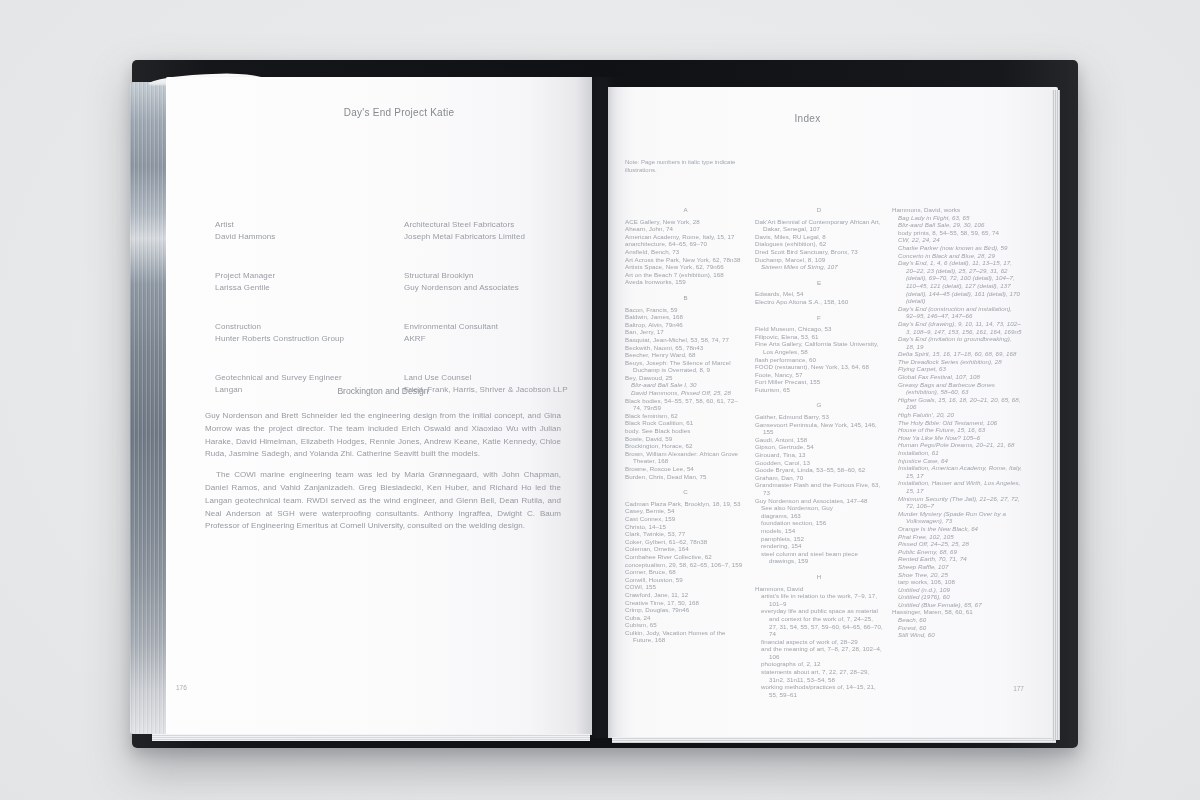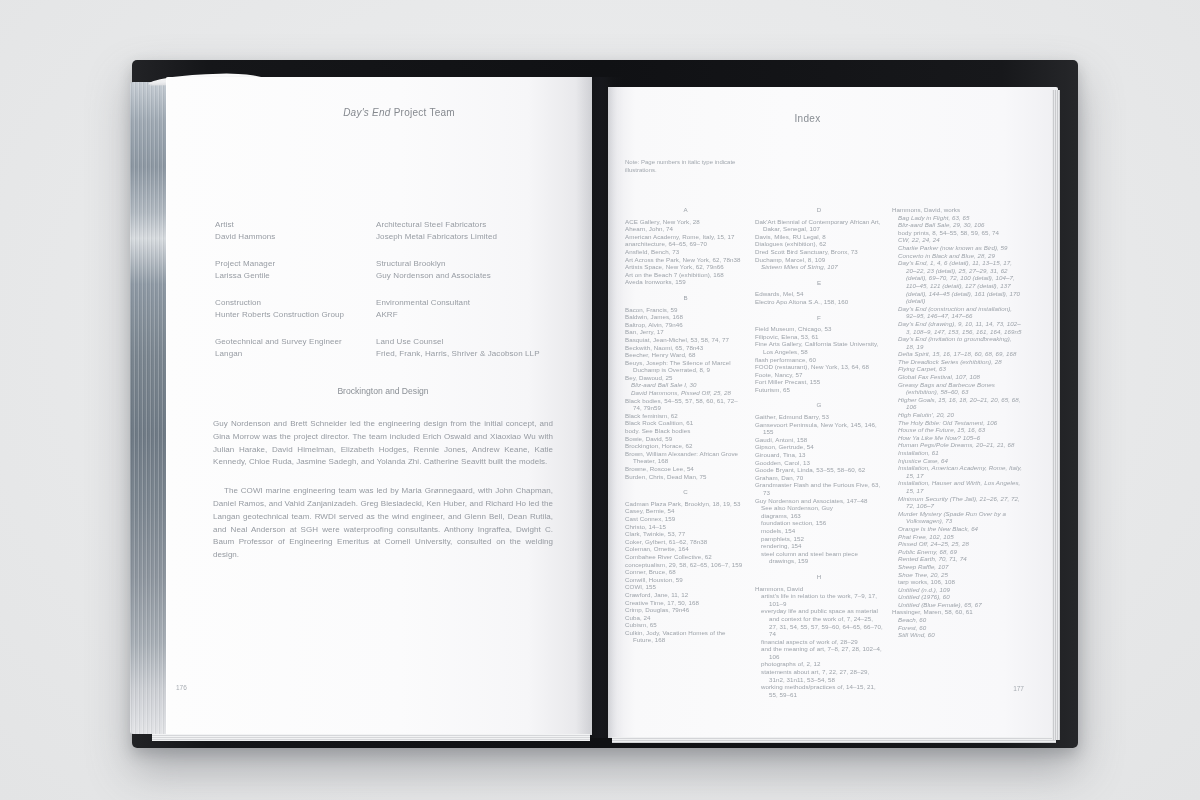--- a/index.html
+++ b/index.html
@@ -51,29 +51,29 @@
     border-radius:0 2px 2px 0;
     background:linear-gradient(to right,#dddee2 0%,#efeff2 2%,#f9f9fa 6%,#fbfbfc 40%,#f8f8fa 88%,#efeff2 100%);
   }
   .gutter{position:absolute;left:576px;top:77px;width:48px;height:661px;pointer-events:none;
     background:linear-gradient(to right,
       rgba(70,72,82,0) 0%,rgba(70,72,82,.07) 35%,rgba(45,47,58,.22) 52%,
       rgba(70,72,82,.10) 62%,rgba(70,72,82,.03) 78%,rgba(70,72,82,0) 100%);}
   
   .lp-title{position:absolute;top:30px;left:40px;right:0;text-align:center;
     font-size:10px;color:#85898f;letter-spacing:.25px;}
-  .lp-title .it{font-style:italic;}
+  .lp-title .it{}
   .credits{position:absolute;top:142px;left:49px;right:16px;
     display:grid;grid-template-columns:161px 1fr;row-gap:16px;
-    font-size:8px;line-height:11.5px;color:#979ca3;letter-spacing:.1px;}
+    font-size:8px;line-height:11.5px;color:#979ca3;letter-spacing:.1px;gap:28px;}
   .eng-head{position:absolute;top:309px;left:31px;width:372px;text-align:center;
     font-size:8.6px;color:#8b9096;}
   .paras{position:absolute;top:325px;left:31px;width:372px;
     font-size:8px;line-height:12.8px;text-align:justify;color:#959aa1;letter-spacing:.05px;}
-  .paras p{margin:16px;}
+  .paras p{margin:8px;}
   .paras p + p{text-indent:11px;}
   .pagenum{position:absolute;font-size:6.5px;color:#a7acb2;}
   .pn-left{left:10px;bottom:44px;}
   .pn-right{right:34px;bottom:46px;}
   
   .rp-title{position:absolute;top:26px;left:7px;right:58px;text-align:center;
     font-size:10px;color:#888d93;letter-spacing:.3px;}
   .note{position:absolute;top:72px;left:17px;width:116px;
     font-size:6px;line-height:7.6px;color:#a2a8af;}
   .idx{position:absolute;top:119px;left:17px;display:flex;gap:9px;}
@@ -90,21 +90,21 @@
 </head>
 <body>
 
 <div class="scene">
   <div class="cover"></div>
   <div class="fore-edge"></div>
   <div class="curl1"></div>
   <div class="curl2"></div>
 
   <div class="page left">
-    <div class="lp-title"><span class="it">Day's End</span><span> Project Team</span></div>
+    <div class="lp-title"><span class="it">Day's End</span><span> Project Katie</span></div>
     <div class="credits">
         <div class="credit">
           <div class="role">Artist</div>
           <div class="name">David Hammons</div>
         </div>
         <div class="credit">
           <div class="role">Architectural Steel Fabricators</div>
           <div class="name">Joseph Metal Fabricators Limited</div>
         </div>
         <div class="credit">

